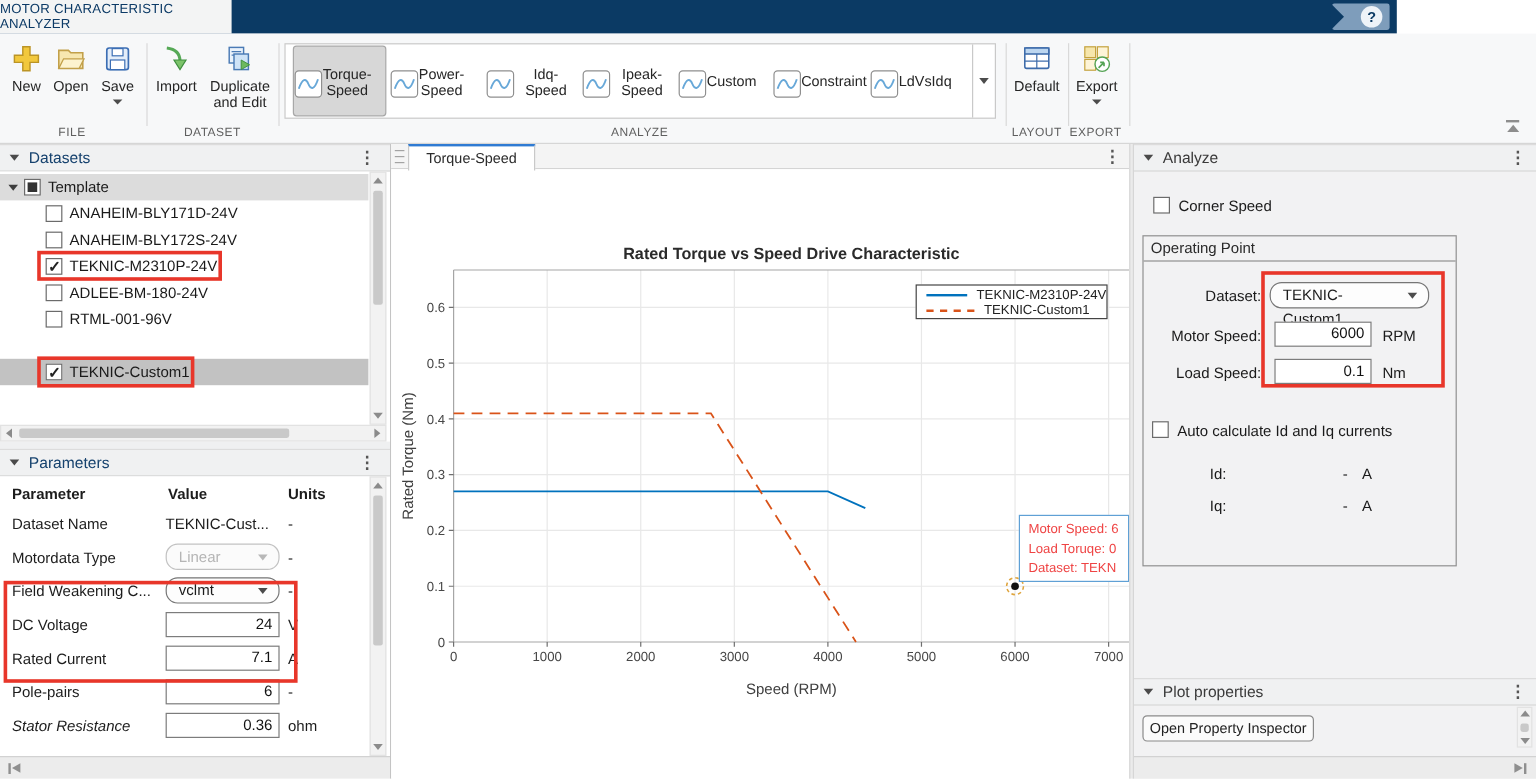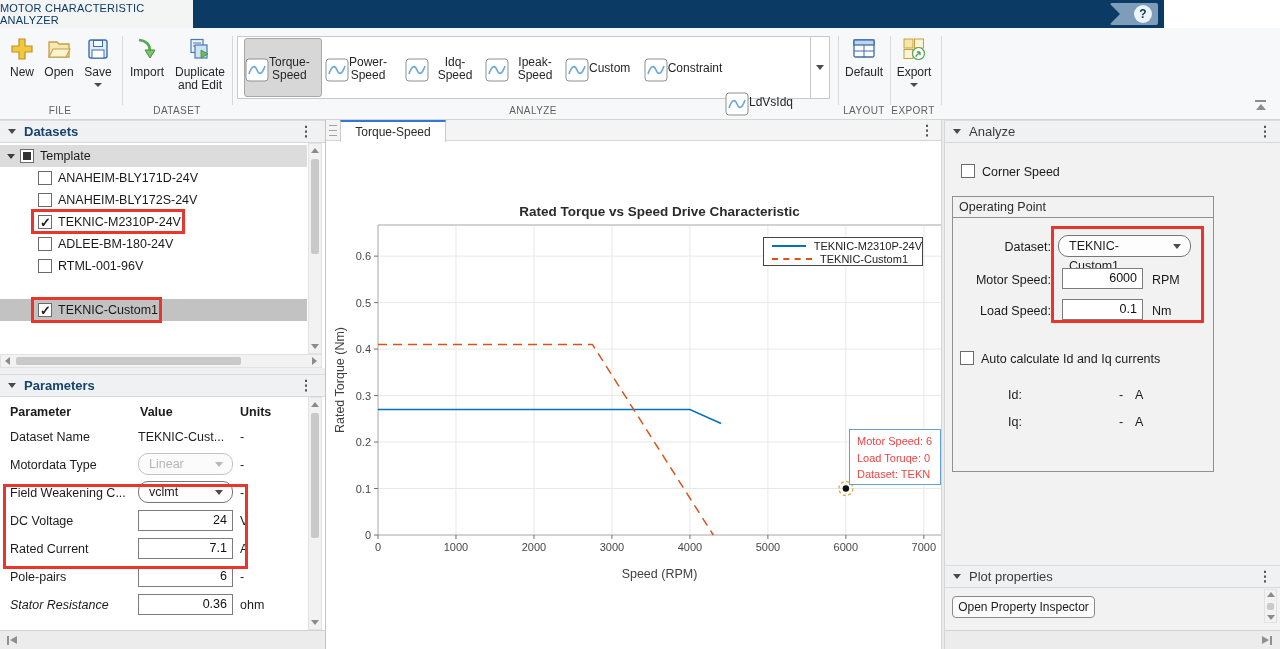--- a/index.html
+++ b/index.html
@@ -31,21 +31,21 @@
   .g-arrow{position:absolute;right:0;top:0;width:19px;height:61px;border-left:1px solid #c9c9c9;display:flex;align-items:center;justify-content:center}
   .tri-down{width:0;height:0;border-left:4px solid transparent;border-right:4px solid transparent;border-top:5px solid #4c4c4c}
   .ribbon-collapse{position:absolute;right:12px;bottom:8px;width:14px;height:11px}
   .ribbon-collapse::before{content:"";position:absolute;left:1px;top:0;width:11px;height:2px;background:#8d8d8d}
   .ribbon-collapse::after{content:"";position:absolute;left:2px;top:4px;border-left:5px solid transparent;border-right:5px solid transparent;border-bottom:6px solid #8d8d8d}
 
   
   .panel-header{background:#f0f1f2;border-top:1px solid #dcdcdc;border-bottom:1px solid #d8d8d8;display:flex;align-items:center;height:23px}
   .ph-tri{width:0;height:0;border-left:4px solid transparent;border-right:4px solid transparent;border-top:5px solid #4a4a4a;margin:0 8px 0 8px}
   .ph-title{font-size:13px;color:#3a3a3a}
-  .ph-title.focus{color:#16426e;font-weight:bold}
+  .ph-title.focus{color:#16426e;font-weight:normal}
   .vdots{position:absolute;right:8px;top:2px;font-size:14px;font-weight:bold;color:#555}
   .vdots::before{content:"\22EE"}
 
   .left-border{left:325px;top:120px;width:1px;height:529px;background:#c4c4c4}
   .mid-divider{left:941px;top:120px;width:4px;height:529px;background:#ebebeb;border-left:1px solid #d6d6d6;border-right:1px solid #d6d6d6}
 
   
   .tree{left:0;top:143px;width:308px;height:211px;background:#fff;overflow:hidden}
   .tree-row{position:absolute;left:0;width:307px;height:22px;line-height:22px;font-size:12.5px;color:#1a1a1a}
   .tree-row.hl{background:#dcdcdc}
@@ -227,21 +227,21 @@
           </svg></span>
         <span class="lbl">Custom</span>
       </div>
       <div class="g-item" style="left: 406px; justify-content: center;">
         <span style="margin-top: 4px; width: 24px; height: 24px;"><svg width="24" height="24" viewBox="0 0 24 24">
             <rect x="1" y="1" width="22" height="22" rx="3" fill="#fff" stroke="#8f8f8f"></rect>
             <path d="M4 16c3-9 6-9 8-4s5 5 8-4" fill="none" stroke="#68a8d8" stroke-width="1.6"></path>
           </svg></span>
         <span class="lbl">Constraint</span>
       </div>
-      <div class="g-item" style="left: 486px; margin-top: 34px;">
+      <div class="g-item" style="left: 486px;">
         <span style="margin-top: 4px; width: 24px; height: 24px;"><svg width="24" height="24" viewBox="0 0 24 24">
             <rect x="1" y="1" width="22" height="22" rx="3" fill="#fff" stroke="#8f8f8f"></rect>
             <path d="M4 16c3-9 6-9 8-4s5 5 8-4" fill="none" stroke="#68a8d8" stroke-width="1.6"></path>
           </svg></span>
         <span class="lbl">LdVsIdq</span>
       </div>
     </div>
   <div class="vdiv" style="left:838px"></div>
   <div class="grp-label" style="left:493px;width:80px">ANALYZE</div>
 

